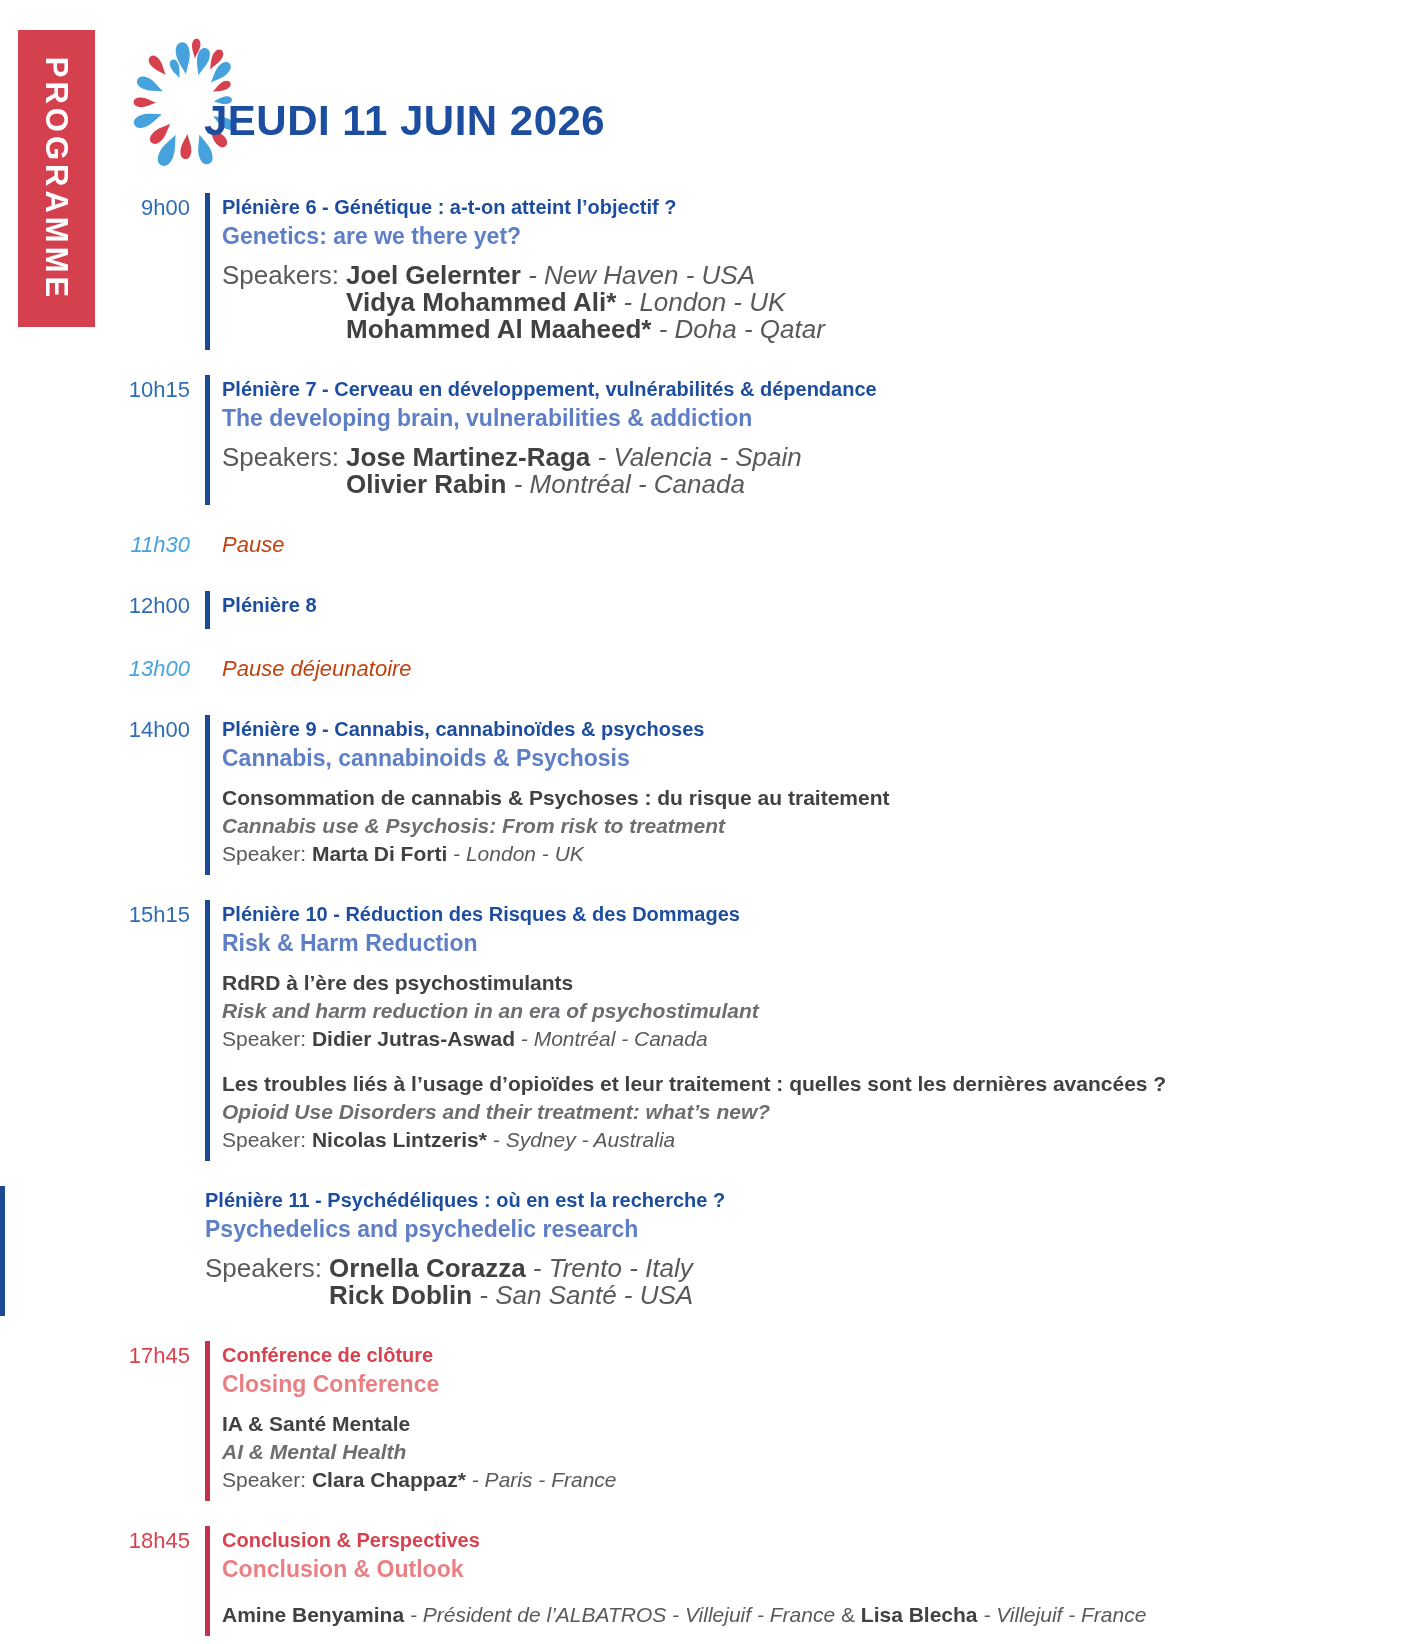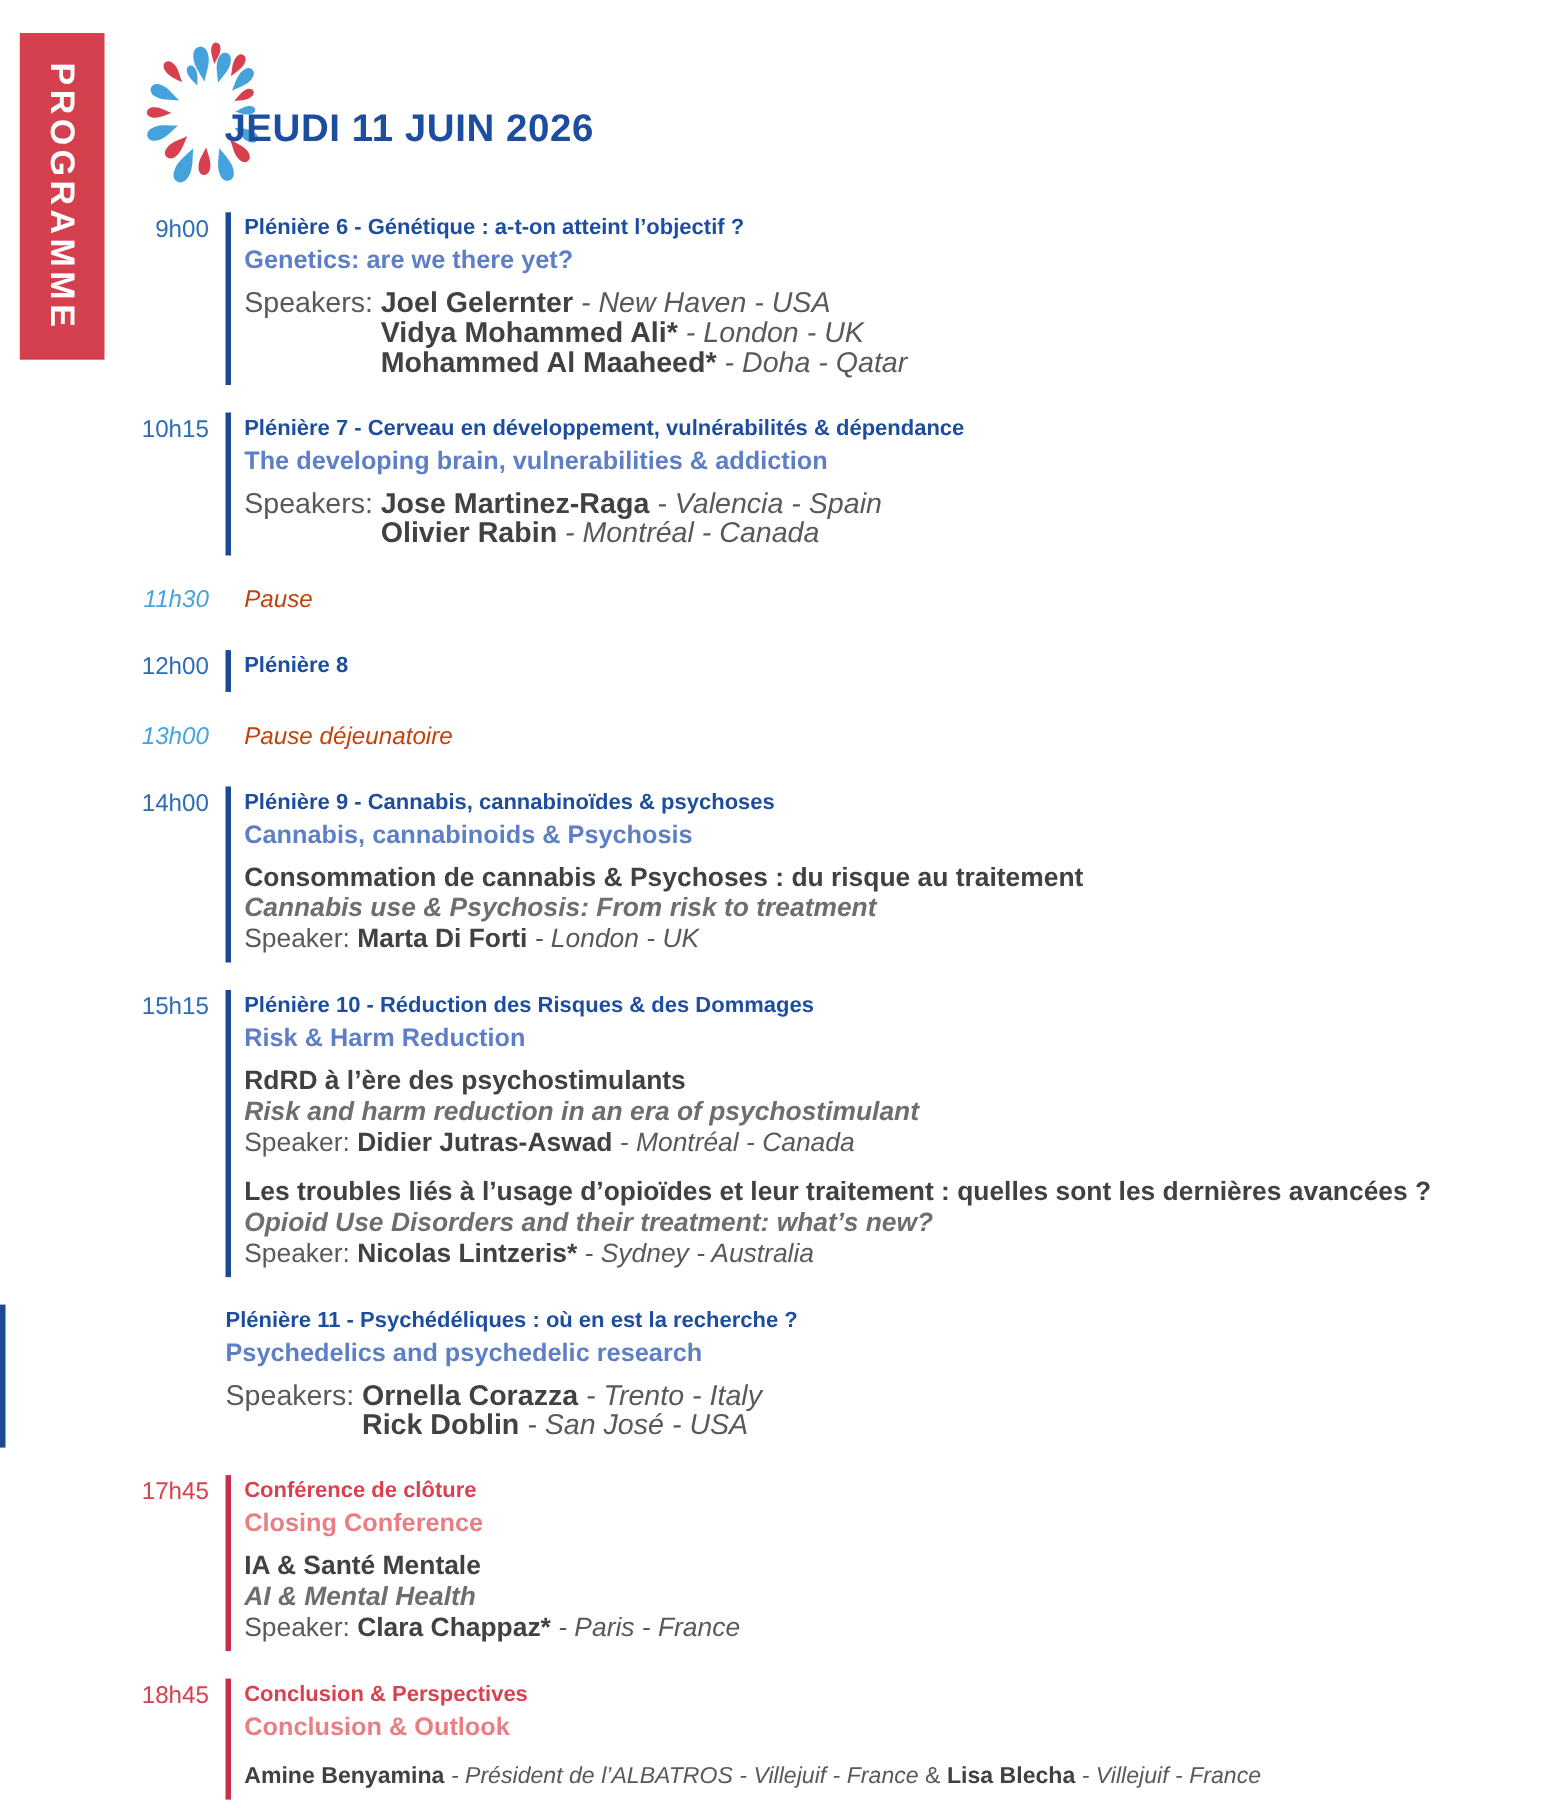--- a/index.html
+++ b/index.html
@@ -23,21 +23,21 @@
     transform:rotate(90deg);
     white-space:nowrap;
     color:#ffffff; font-weight:bold;
     font-size:31px; letter-spacing:4px;
   }
   
   .header { position:relative; height:193px; }
   .firework { position:absolute; left:112px; top:22px; }
   .day-title {
     position:absolute; left:204px; top:97px;
-    font-size:35px; font-weight:bold; color:#1d4d9f; letter-spacing:0.5px;
+    font-size:42px; font-weight:bold; color:#1d4d9f; letter-spacing:0.5px;
     white-space:nowrap;
   }
   
   .schedule { position:relative; }
   .row {
     display:grid;
     grid-template-columns:205px 17px 1fr;
     margin-bottom:25px;
   }
   .row.gap-top { margin-top:14px; }
@@ -58,21 +58,21 @@
   .c-blue .title-fr { color:#1d4d9f; }
   .c-blue .title-en { color:#5e7fc6; }
   .c-red  .title-fr { color:#d8414e; }
   .c-red  .title-en { color:#ea7f83; }
   .pause-label { font-size:22px; line-height:29px; color:#c2410c; font-style:italic; }
   .speakers { display:flex; gap:7px; margin-top:11px; font-size:26px; }
   .sp-label { color:#58595b; line-height:27px; white-space:nowrap; }
   .sp-line  { line-height:27px; white-space:nowrap; }
   .sp-name  { font-weight:bold; color:#414042; }
   .sp-loc   { font-style:italic; color:#58595b; }
-  .talk { margin-top:11px; font-size:24px; line-height:28px; }
+  .talk { margin-top:11px; font-size:21px; line-height:28px; }
   .talk + .talk { margin-top:17px; }
   .talk-fr { font-weight:bold; color:#414042; white-space:nowrap; }
   .talk-en { font-weight:bold; font-style:italic; color:#6d6e71; white-space:nowrap; }
   .talk-sp { white-space:nowrap; }
   .amp { color:#58595b; }
   .closing-line { margin-top:17px; font-size:21px; line-height:28px; white-space:nowrap; }
 </style>
 </head>
 <body>
 
@@ -249,21 +249,21 @@
       <h3 class="title-en">Psychedelics and psychedelic research</h3>
       <div class="speakers">
         <span class="sp-label">Speakers:</span>
         <div>
           <div class="sp-line">
             <span class="sp-name">Ornella Corazza</span>
             <span class="sp-loc">- Trento - Italy</span>
           </div>
           <div class="sp-line">
             <span class="sp-name">Rick Doblin</span>
-            <span class="sp-loc">- San José - USA</span>
+            <span class="sp-loc">- San Santé - USA</span>
           </div>
         </div>
       </div>
     </div>
   </section>
 
   <section class="row c-red">
     <div class="time t-red">17h45</div>
     <div class="barcol">
         <div class="bar bar-red"></div>

